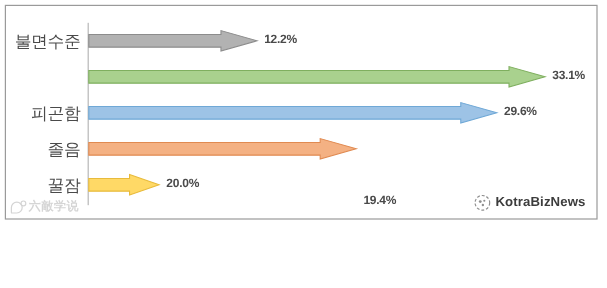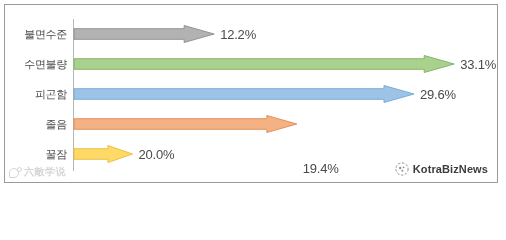--- a/index.html
+++ b/index.html
@@ -44,21 +44,21 @@
     display: block;
   }
 
   .cat-label {
     position: absolute;
     right: 430px;
     top: 50%;
     transform: translateY(-50%);
     width: 60px;
     text-align: right;
-    font-size: 11px;
+    font-size: 14px;
     color: #4a4a4a;
     letter-spacing: -0.3px;
     white-space: nowrap;
     line-height: 1;
   }
 
   .bar-arrow {
     position: absolute;
     left: 69px;
     top: 50%;
@@ -70,22 +70,22 @@
     display: block;
     height: 100%;
     width: 100%;
     overflow: visible;
   }
 
   .value-label {
     position: absolute;
     top: 50%;
     transform: translateY(-50%);
-    font-size: 13px;
-    font-weight: normal;
+    font-size: 10px;
+    font-weight: bold;
     color: #4a4a4a;
     white-space: nowrap;
     letter-spacing: -0.2px;
     line-height: 1;
   }
 
   
   #source-watermark {
     position: absolute;
     left: 4px;
@@ -162,21 +162,20 @@
       <div class="bar-row" style="top: 14px;">
         <div class="cat-label">불면수준</div>
         <div class="bar-arrow" style="left: 69px; width: 140.126px;">
           <svg viewBox="0 0 140.12571428571428 17" width="140.12571428571428" height="17" preserveAspectRatio="none">
             <polygon points="0,3.2 110.12571428571428,3.2 110.12571428571428,0 140.12571428571428,8.5 110.12571428571428,17 110.12571428571428,13.8 0,13.8" fill="#b2b2b2" stroke="#8c8c8c" stroke-width="0.9" stroke-linejoin="miter"></polygon>
           </svg>
         </div>
         <div class="value-label" style="left: 215.126px;">12.2%</div>
       </div>
       <div class="bar-row" style="top: 44px;">
-        <div class="cat-label">수면불량</div>
         <div class="bar-arrow" style="left: 69px; width: 380.177px;">
           <svg viewBox="0 0 380.1771428571429 17" width="380.1771428571429" height="17" preserveAspectRatio="none">
             <polygon points="0,3.2 350.1771428571429,3.2 350.1771428571429,0 380.1771428571429,8.5 350.1771428571429,17 350.1771428571429,13.8 0,13.8" fill="#a9d18e" stroke="#7faf5f" stroke-width="0.9" stroke-linejoin="miter"></polygon>
           </svg>
         </div>
         <div class="value-label" style="left: 455.177px;">33.1%</div>
       </div>
       <div class="bar-row" style="top: 74px;">
         <div class="cat-label">피곤함</div>
         <div class="bar-arrow" style="left: 69px; width: 339.977px;">

